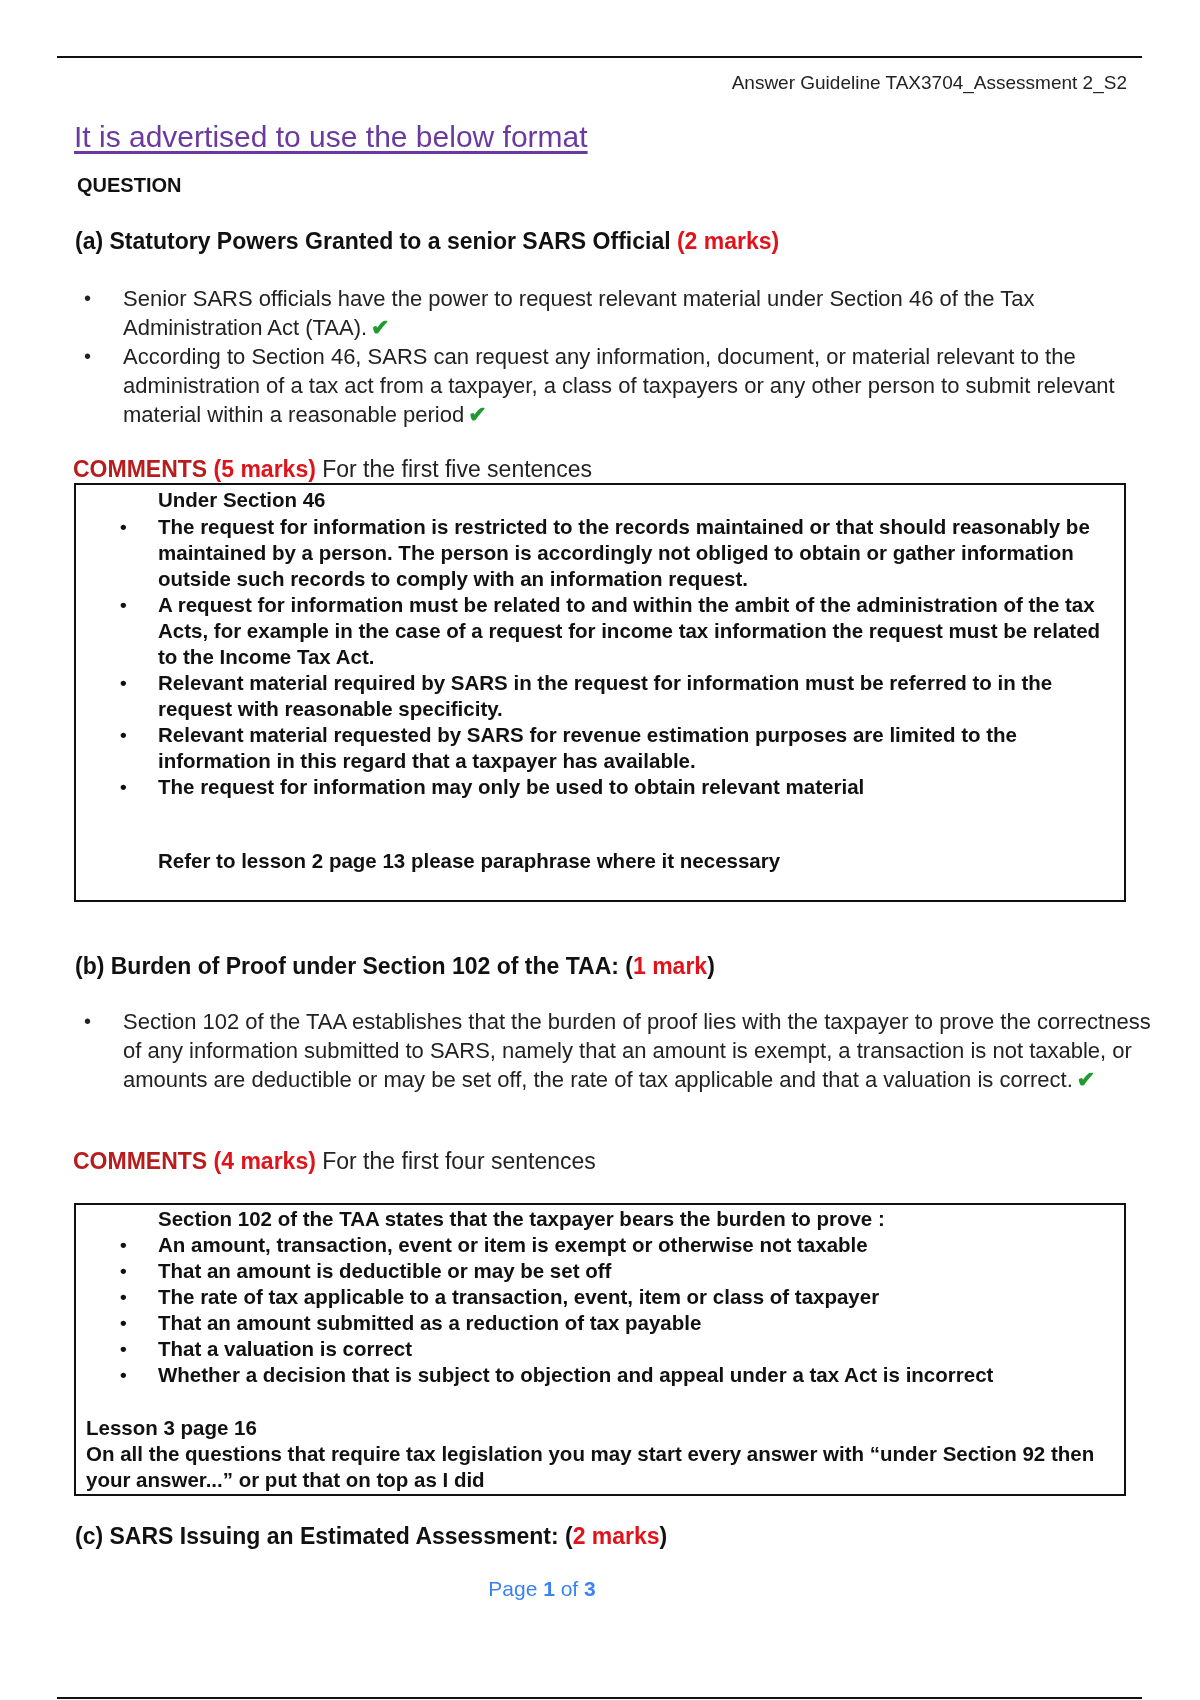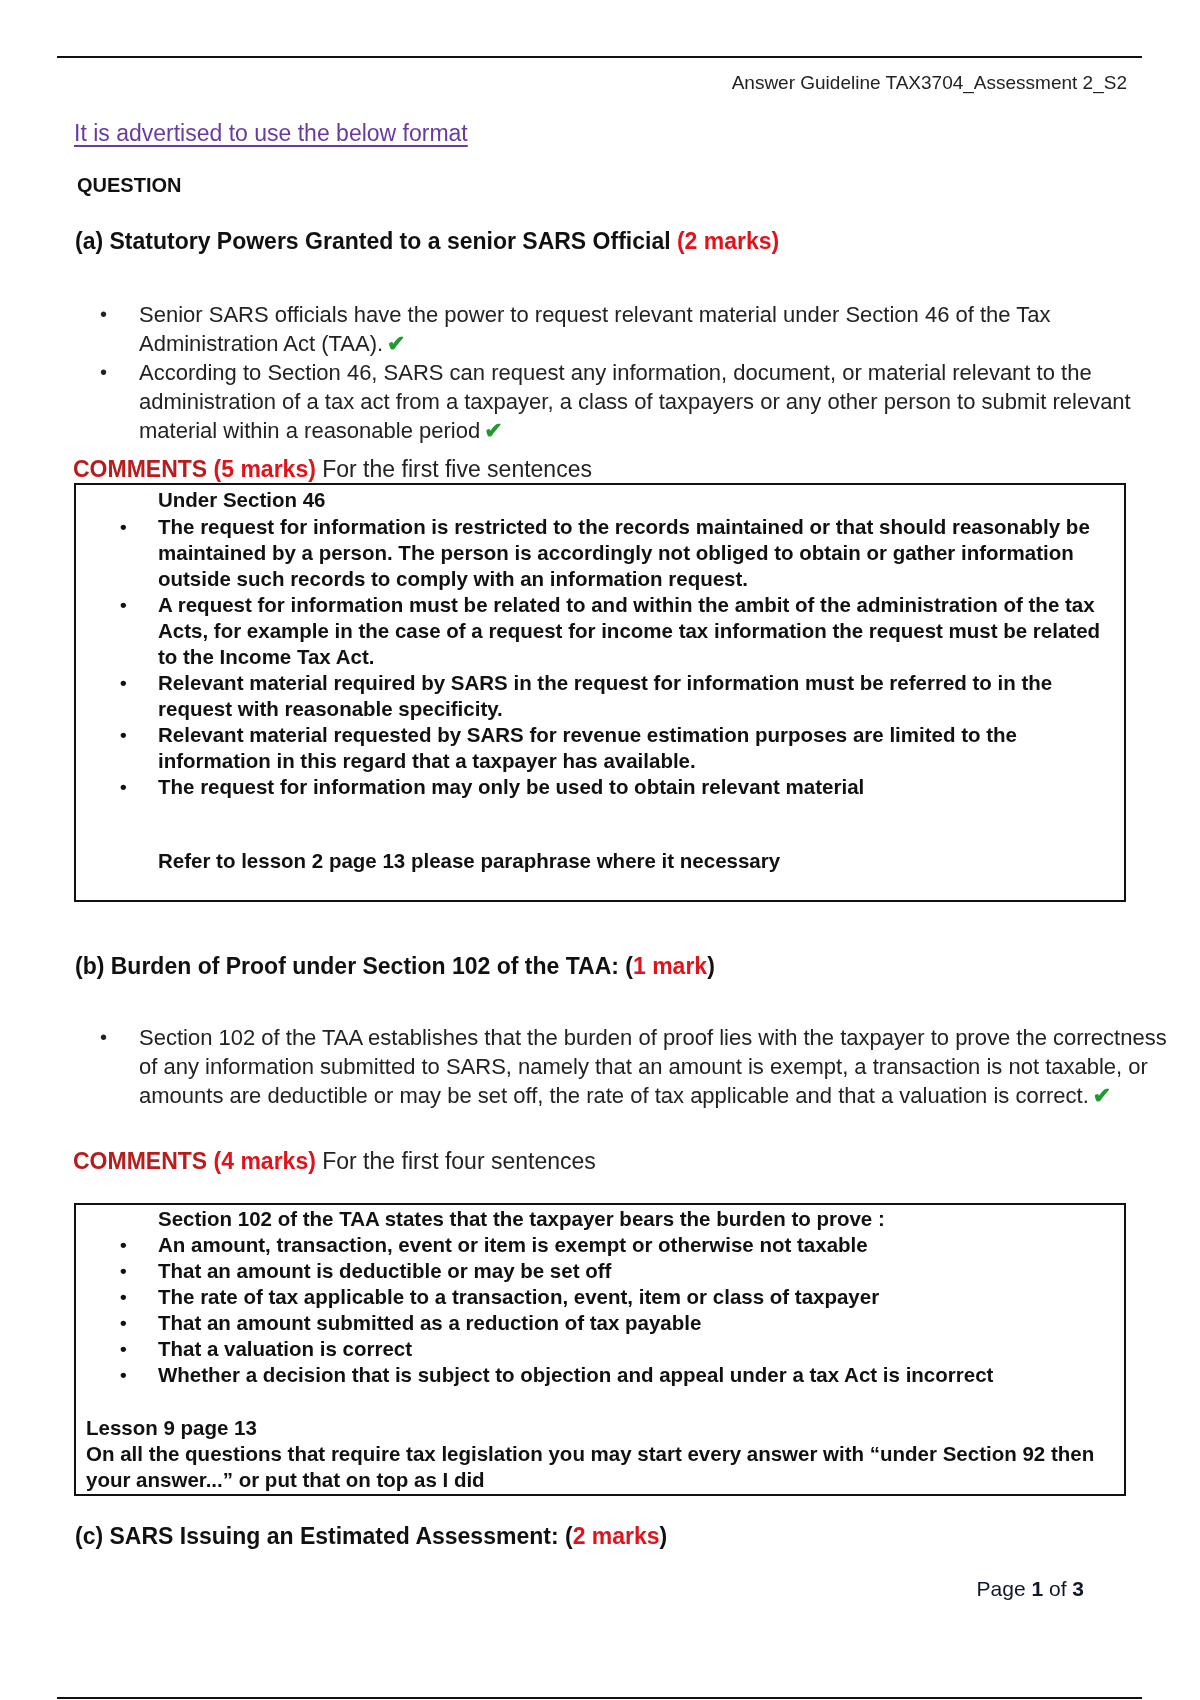--- a/index.html
+++ b/index.html
@@ -2,30 +2,30 @@
 <html><head>
   <meta charset="utf-8">
   <style>
     html, body { margin: 0; padding: 0; background: #ffffff; }
     body { width: 1200px; height: 1700px; position: relative; overflow: hidden;
            font-family: "Liberation Sans", sans-serif; color: #111; }
     .rule { position: absolute; left: 57px; width: 1085px; height: 2px; background: #111; }
     .rule.top { top: 56px; }
     .rule.bottom { top: 1697px; }
     .header-text { position: absolute; top: 72px; right: 73px; font-size: 19px; color: #222; }
-    .advert { position: absolute; top: 120px; left: 74px; font-size: 23px; color: #6a3aa0;
+    .advert { position: absolute; top: 120px; left: 74px; font-size: 30px; color: #6a3aa0;
               text-decoration: underline; text-underline-offset: 4px; }
     .question { position: absolute; top: 174px; left: 77px; font-size: 20px; font-weight: bold; }
     .heading { position: absolute; left: 75px; font-size: 23px; font-weight: bold; }
     .heading .marks { color: #e0131a; }
     .red { color: #e0131a; }
     .heading.a { top: 228px; text-align: right; }
     .heading.b { top: 953px; }
     .heading.c { top: 1523px; }
-    ul.answer { position: absolute; left: 75px; width: 1050px; margin: 16px; padding: 0 0 0 48px;
+    ul.answer { position: absolute; left: 75px; width: 1050px; margin: 0; padding: 0 0 0 48px;
                 font-size: 22px; line-height: 29px; color: #222; list-style: none; }
     ul.answer li { position: relative; }
     ul.answer li::before { content: "•"; position: absolute; left: -39px; font-size: 20px; }
     ul.answer.a { top: 284px; }
     ul.answer.b { top: 1007px; }
     .check { color: #1f9a2e; font-weight: bold; margin-left: 4px; font-size: 22px; }
     .comments { position: absolute; left: 73px; font-size: 23px; color: #222; }
     .comments .lbl { color: #b91c1c; font-weight: bold; }
     .comments .marks { color: #e0131a; font-weight: bold; }
     .comments.a { top: 456px; }
@@ -38,22 +38,22 @@
     .box ul { position: absolute; left: 82px; right: 20px; margin: 0; padding: 0; list-style: none; }
     .box ul li { position: relative; }
     .box ul li::before { content: "•"; position: absolute; left: -38px; font-size: 19px; }
     .box.a .intro { top: 2px; }
     .box.a ul { top: 29px; }
     .box.a .ref { position: absolute; left: 82px; top: 363px; }
     .box.b .intro { top: 1px; }
     .box.b ul { top: 27px; }
     .box.b .lesson { position: absolute; left: 10px; top: 210px; }
     .box.b .note { position: absolute; left: 10px; top: 236px; right: 8px; }
-    .page-num { position: absolute; top: 1577px; left: 0; width: 1084px; text-align: right;
-                font-size: 21px; color: #0f172a; }
+    .page-num { position: absolute; top: 1577px; left: 0; width: 1084px; text-align: center;
+                font-size: 21px; color: #3b82f6; }
   </style>
 </head>
 <body>
 
 <div class="rule top"></div>
 
 <div class="header-text">Answer Guideline TAX3704_Assessment 2_S2</div>
 
 <div class="advert">It is advertised to use the below format</div>
 
@@ -99,21 +99,21 @@
 <div class="box b">
   <div class="intro">Section 102 of the TAA states that the taxpayer bears the burden to prove :</div>
   <ul>
     <li>An amount, transaction, event or item is exempt or otherwise not taxable</li>
     <li> That an amount is deductible or may be set off</li>
     <li>The rate of tax applicable to a transaction, event, item or class of taxpayer</li>
     <li>That an amount submitted as a reduction of tax payable</li>
     <li>That a valuation is correct</li>
     <li>Whether a decision that is subject to objection and appeal under a tax Act is incorrect</li>
   </ul>
-  <div class="lesson">Lesson 9 page 13</div>
+  <div class="lesson">Lesson 3 page 16</div>
   <div class="note">On all the questions that require tax legislation you may start every answer with “under Section 92 then your answer...” or put that on top as I did</div>
 </div>
 
 <div class="heading c">
   <span>(c) SARS Issuing an Estimated Assessment: (</span><span class="red">2 marks</span><span>)</span>
 </div>
 
 <div class="page-num">
   <span>Page </span><b>1</b><span> of </span><b>3</b>
 </div>

